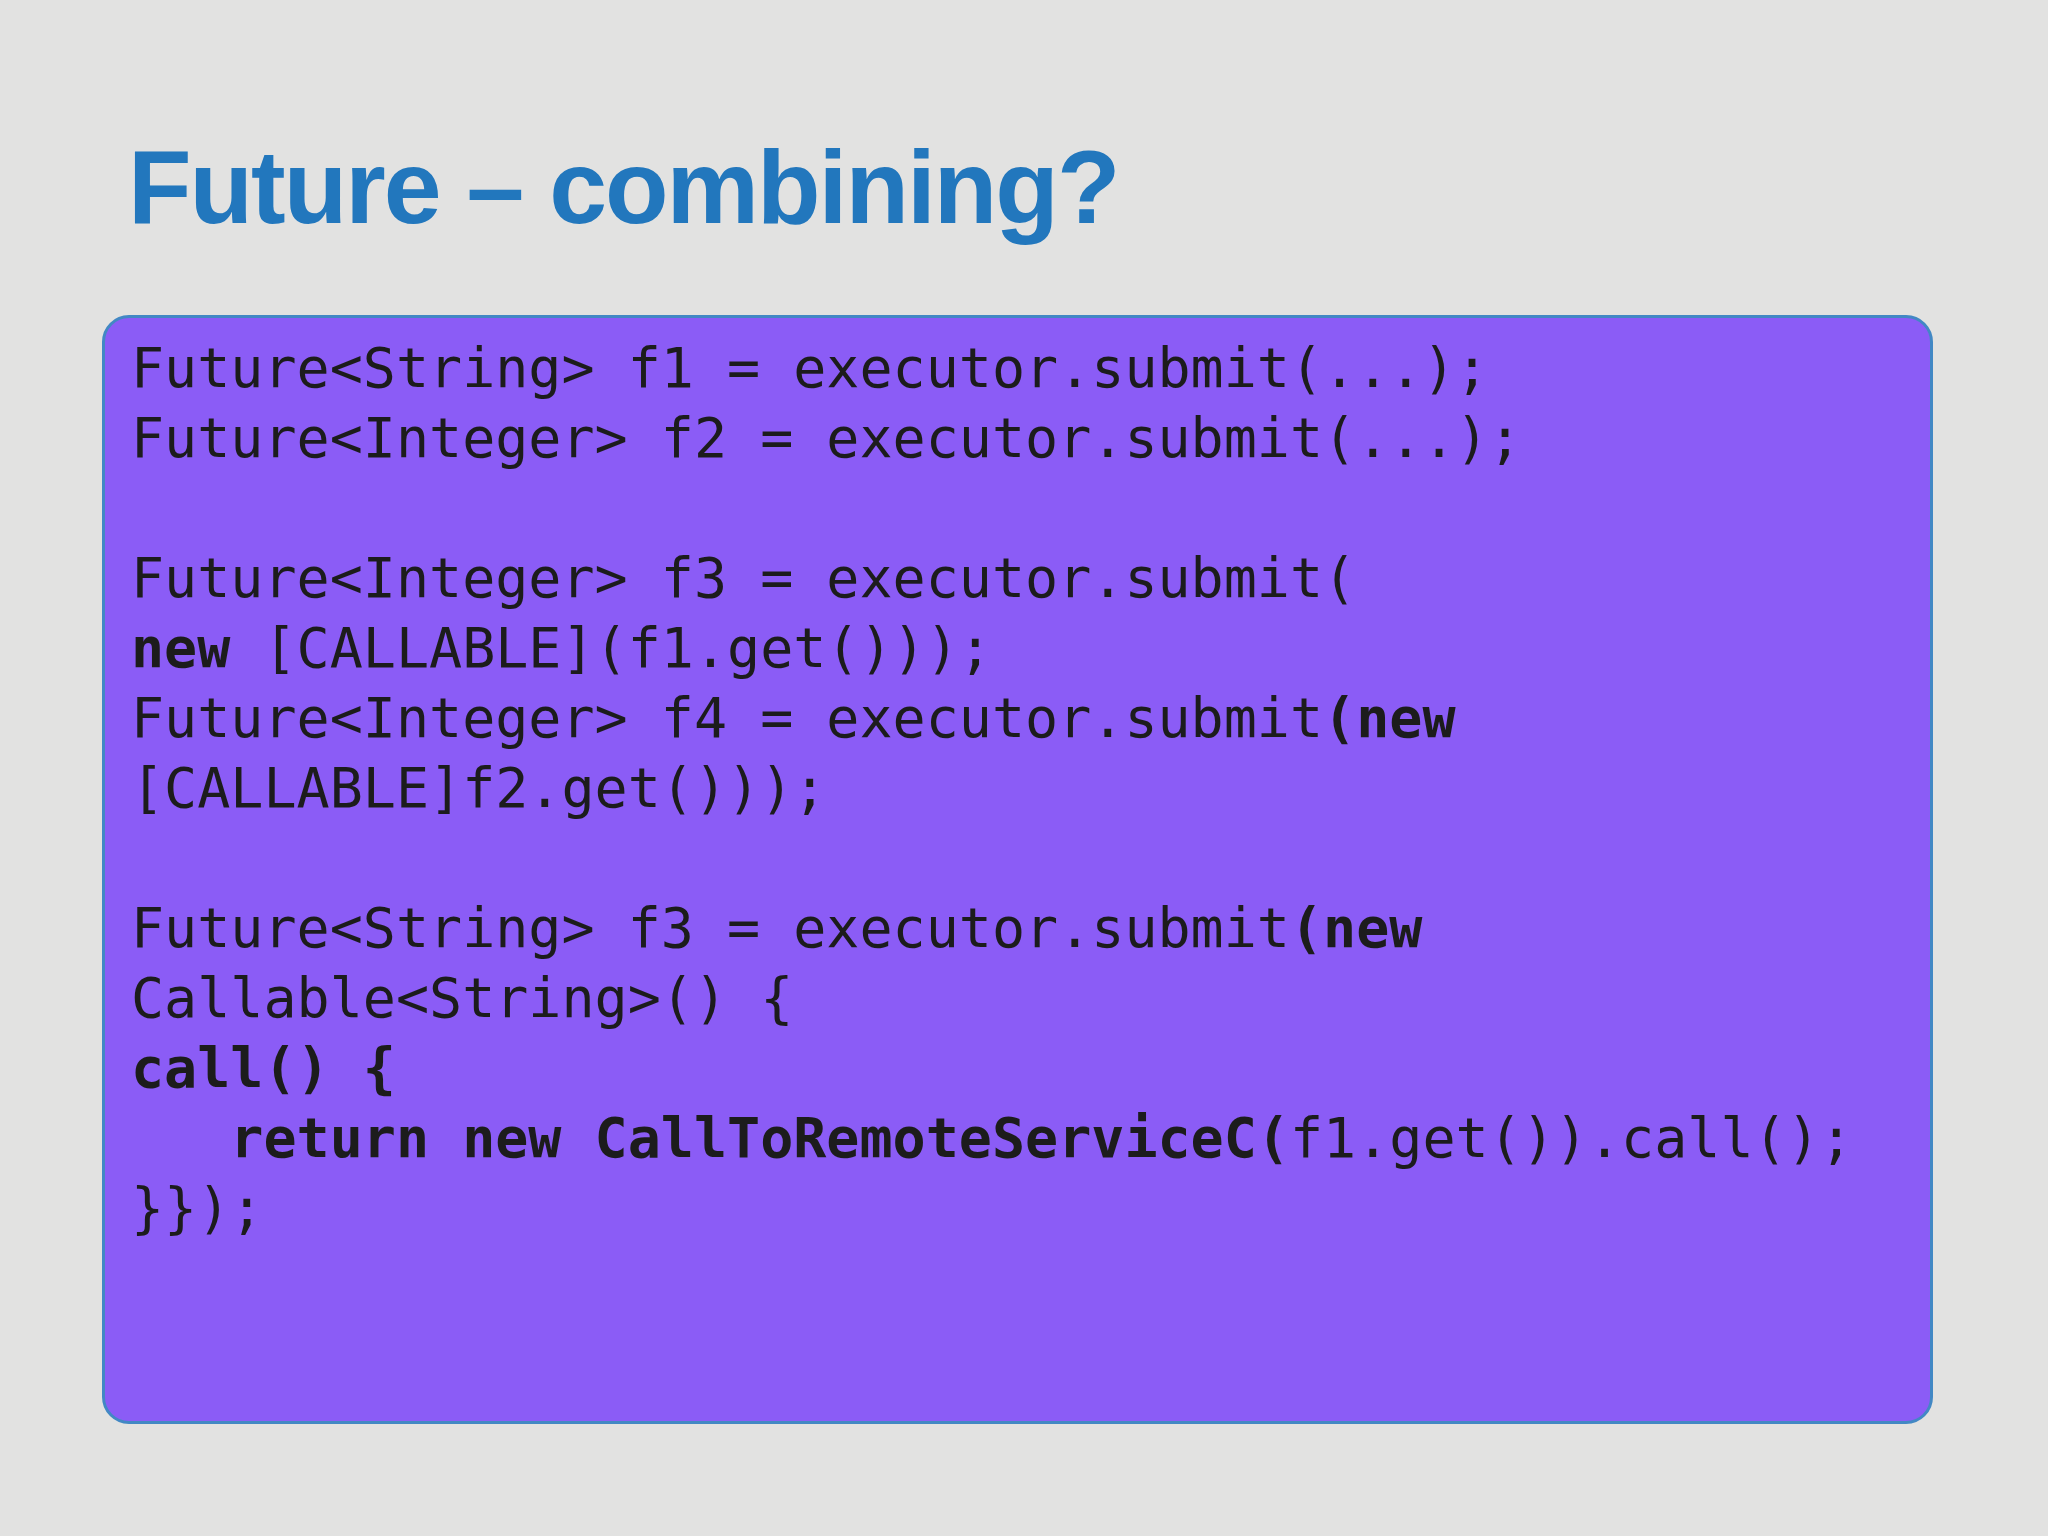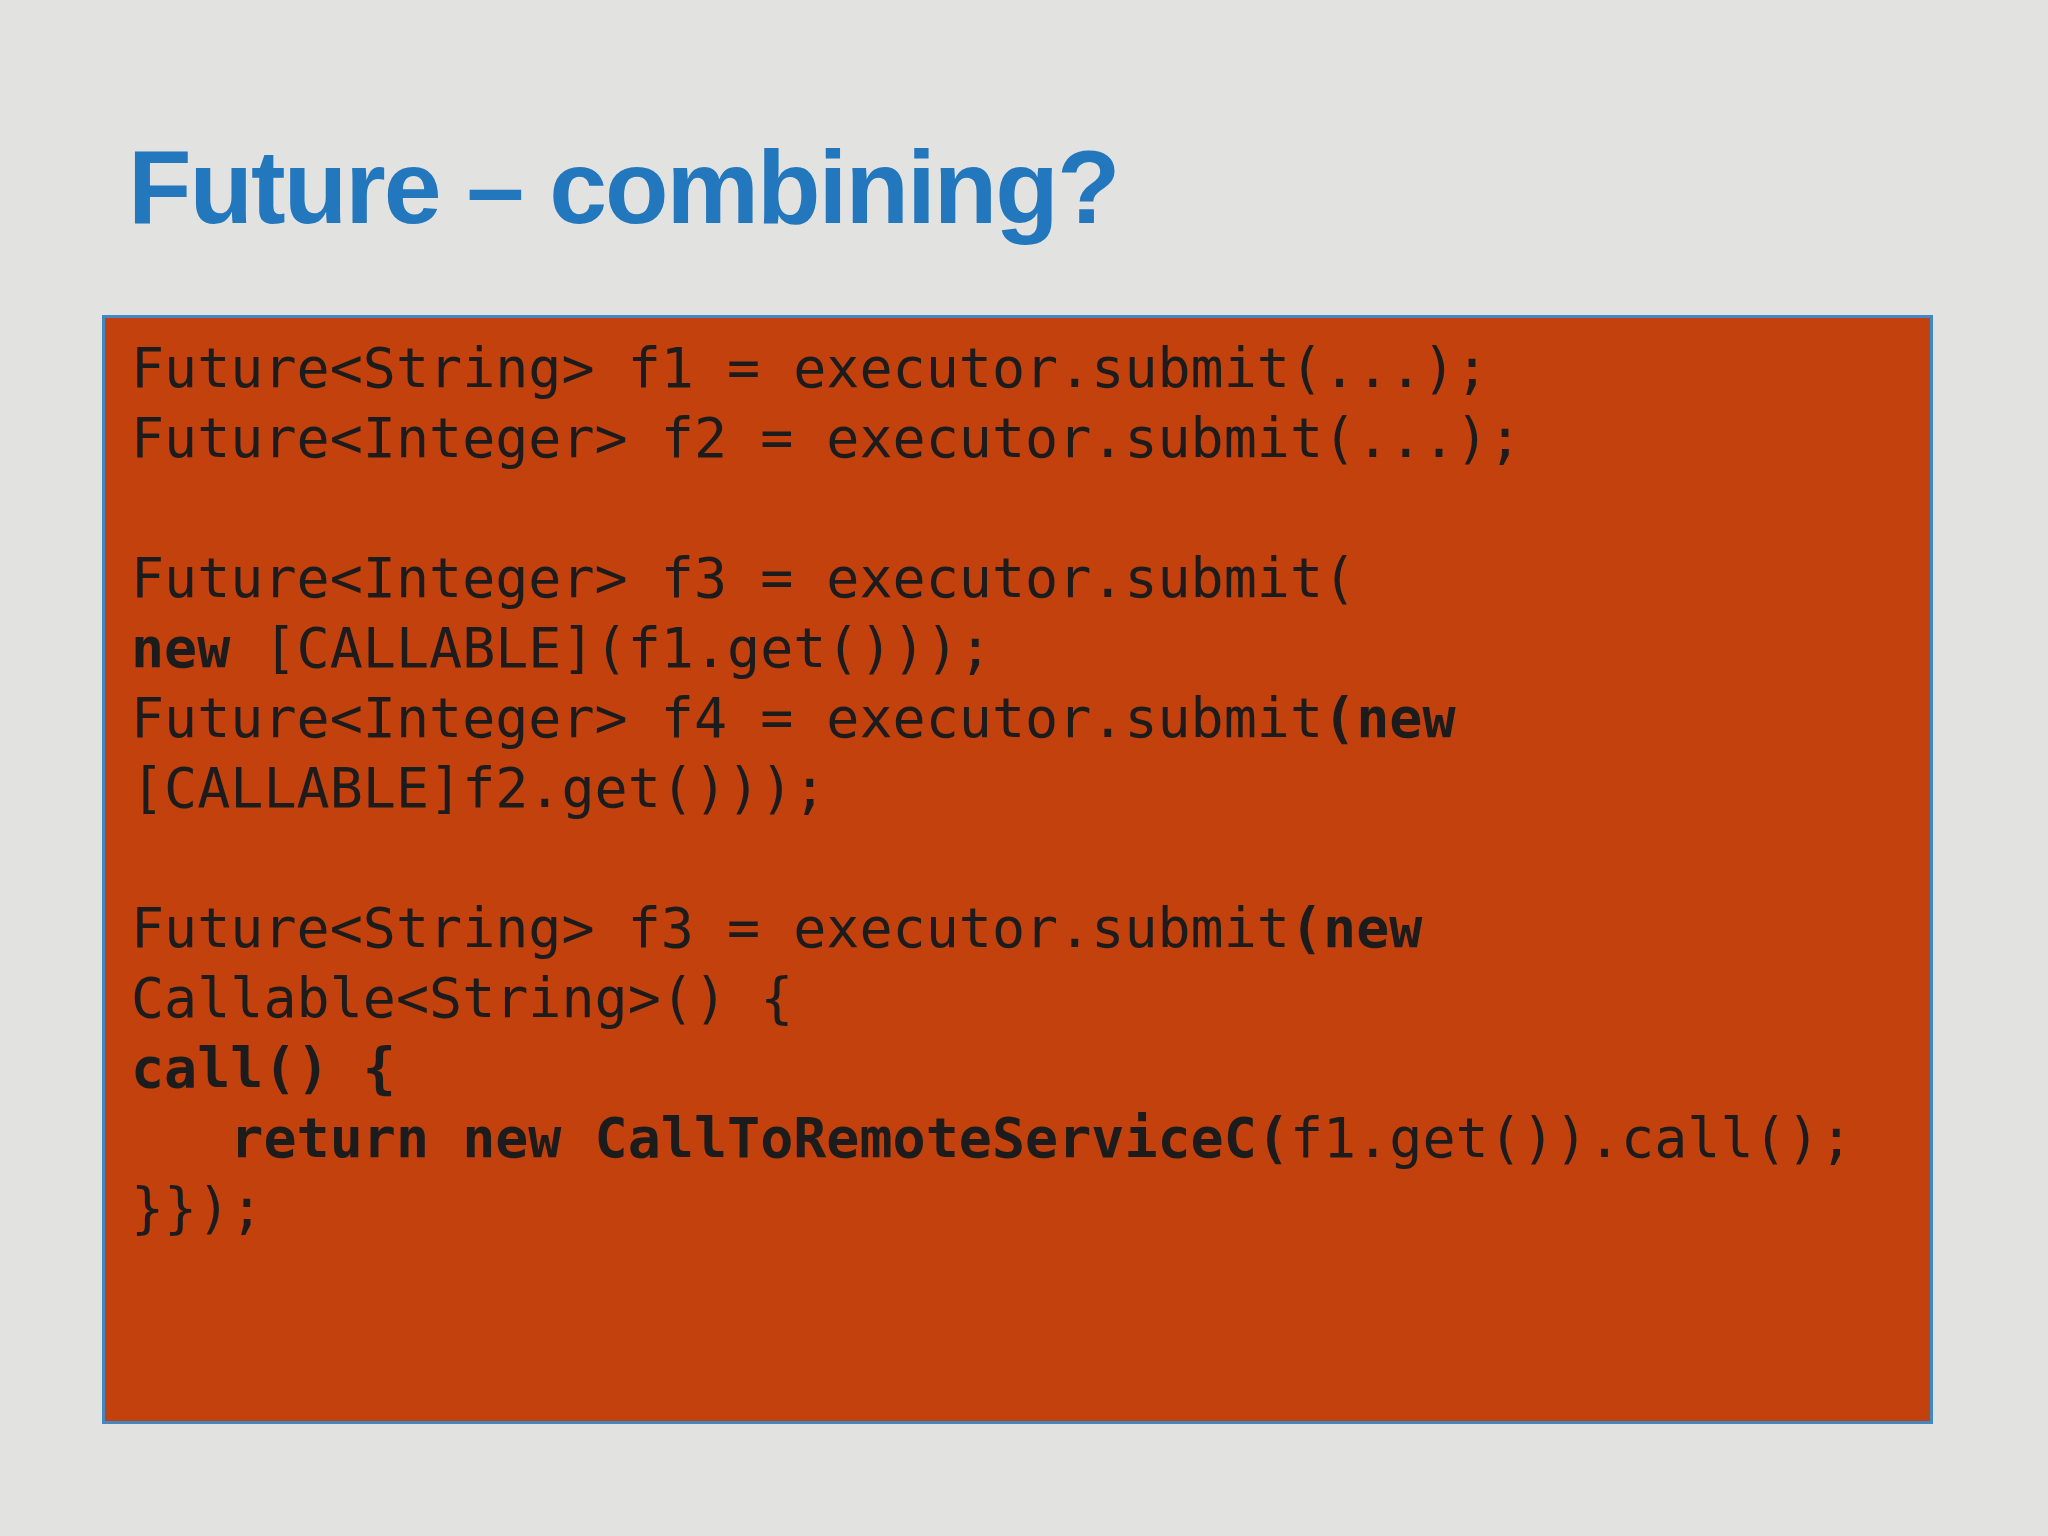--- a/index.html
+++ b/index.html
@@ -1,15 +1,15 @@
 <!DOCTYPE html>
 <html><head>
 <meta charset="utf-8">
 <style>
-  * { margin: 0; padding: 0; box-sizing: border-box; }
+  * { margin: 0; padding: 0; box-sizing: border-box; border-radius: 27px; }
   html, body { width: 2048px; height: 1536px; }
   body {
     position: relative;
     background: #e2e2e1;
     font-family: "Liberation Sans", sans-serif;
     overflow: hidden;
   }
   .slide {
     position: absolute;
     inset: 0;
@@ -46,17 +46,17 @@
   .code-line { height: 70px; white-space: pre; }
   .code-line .bold { font-weight: bold; text-align: right; }
 </style>
 </head>
 <body style="background: rgb(226, 226, 225);">
 
 <div class="slide">
 
   <h1 class="slide-title" style="color: rgb(34, 119, 189);">Future – combining?</h1>
 
-  <div class="code-box" style="border-color: rgb(66, 136, 196); background: #c2410c;">
+  <div class="code-box" style="border-color: rgb(66, 136, 196); background: #8b5cf6;">
     <pre class="code-pre" id="code-pre" style="color: rgb(28, 28, 28);"><div class="code-line"><span>Future&lt;String&gt; f1 = executor.submit(...);</span></div><div class="code-line"><span>Future&lt;Integer&gt; f2 = executor.submit(...);</span></div><div class="code-line">&nbsp;</div><div class="code-line"><span>Future&lt;Integer&gt; f3 = executor.submit(</span></div><div class="code-line"><span class="bold">new </span><span>[CALLABLE](f1.get()));</span></div><div class="code-line"><span>Future&lt;Integer&gt; f4 = executor.submit</span><span class="bold">(new</span></div><div class="code-line"><span>[CALLABLE]f2.get()));</span></div><div class="code-line">&nbsp;</div><div class="code-line"><span>Future&lt;String&gt; f3 = executor.submit</span><span class="bold">(new</span></div><div class="code-line"><span>Callable&lt;String&gt;() {</span></div><div class="code-line"><span class="bold">call() {</span></div><div class="code-line"><span>   </span><span class="bold">return new CallToRemoteServiceC(</span><span>f1.get()).call();</span></div><div class="code-line"><span>}});</span></div></pre>
   </div>
 
 </div>
 
 </body></html>

